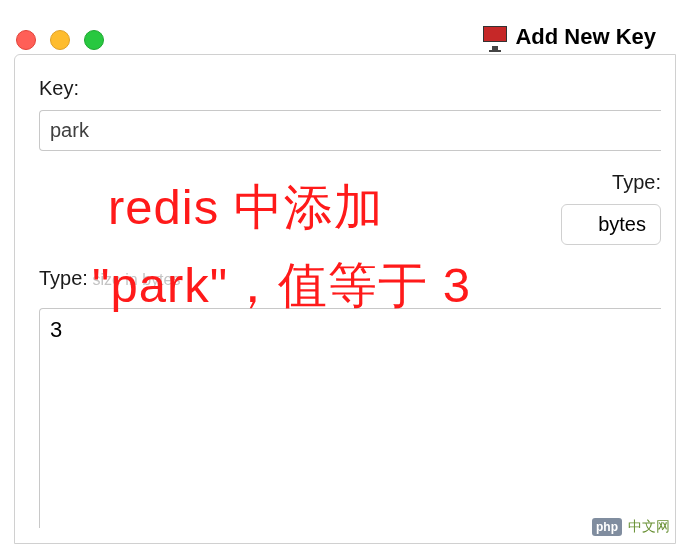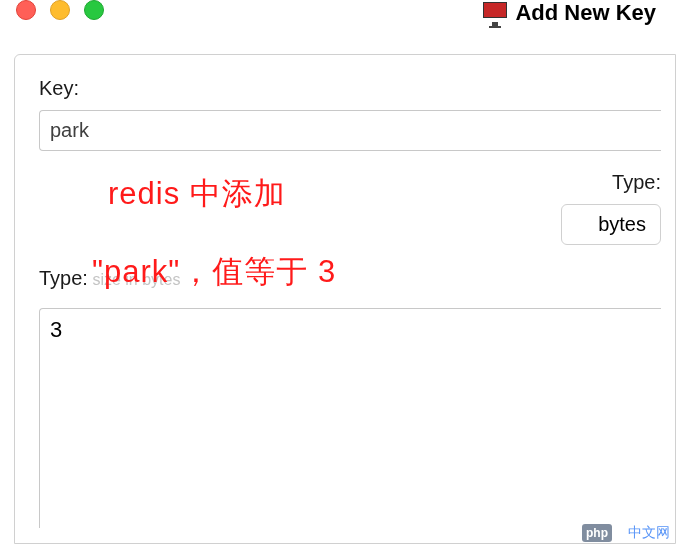--- a/index.html
+++ b/index.html
@@ -11,21 +11,21 @@
       font-family: -apple-system, BlinkMacSystemFont, "Helvetica Neue", Arial, sans-serif;
       background: #fff;
       width: 676px;
       height: 544px;
       overflow: hidden;
       position: relative;
     }
     .titlebar {
       height: 50px;
       display: flex;
-      align-items: flex-start;
+      align-items: flex-end;
       padding: 0 16px;
       background: #fff;
       position: relative;
     }
     .traffic-lights {
       display: flex;
       gap: 14px;
       align-items: center;
     }
     .traffic-light {
@@ -139,58 +139,58 @@
       border-bottom: none;
       font-size: 22px;
       padding: 8px 10px;
       font-family: inherit;
       resize: none;
       outline: none;
       color: #000;
     }
     .annotation {
       position: absolute;
-      font-size: 31px;
+      font-size: 49px;
       font-weight: 500;
       color: #ff1a1a;
       pointer-events: none;
       white-space: nowrap;
       line-height: 1.45;
       letter-spacing: 1px;
       text-align: center;
     }
     .annotation.line1 {
       top: 172px;
       left: 108px;
     }
     .annotation.line2 {
       top: 250px;
       left: 92px;
     }
     .watermark {
       position: absolute;
       right: 6px;
-      bottom: 2px;
+      bottom: 8px;
       display: flex;
       align-items: center;
-      gap: 16px;
+      gap: 6px;
       opacity: 0.85;
     }
     .watermark-badge {
       background: #6b7a8f;
       color: #fff;
       font-size: 12px;
       font-weight: 700;
       padding: 3px 4px;
       border-radius: 3px;
       line-height: 1;
     }
     .watermark-text {
       font-size: 14px;
-      color: #3b82f6;
+      color: #4d7c0f;
     }
     .ghost-text {
       color: #c4c4c4;
     }
   </style>
 </head>
 <body>
 
 <div class="titlebar">
   <div class="traffic-lights">

